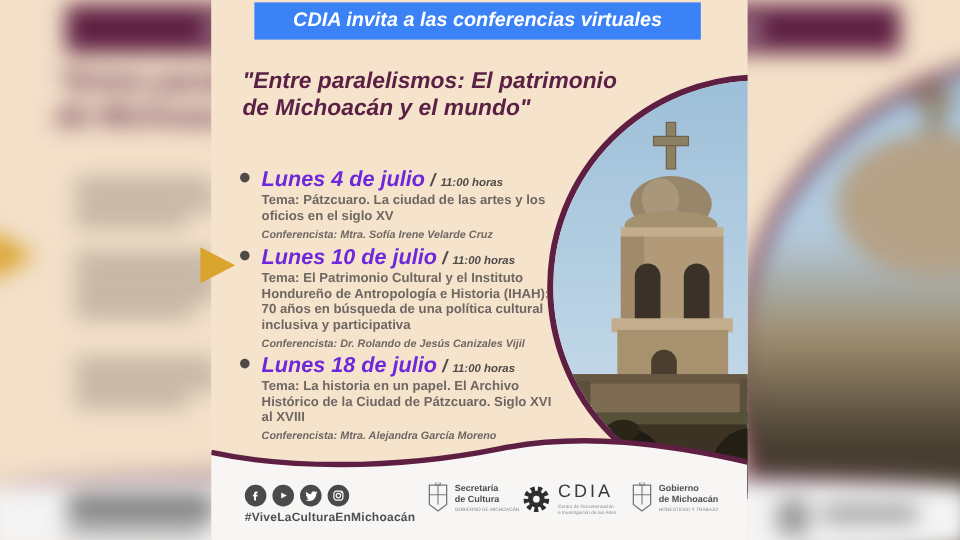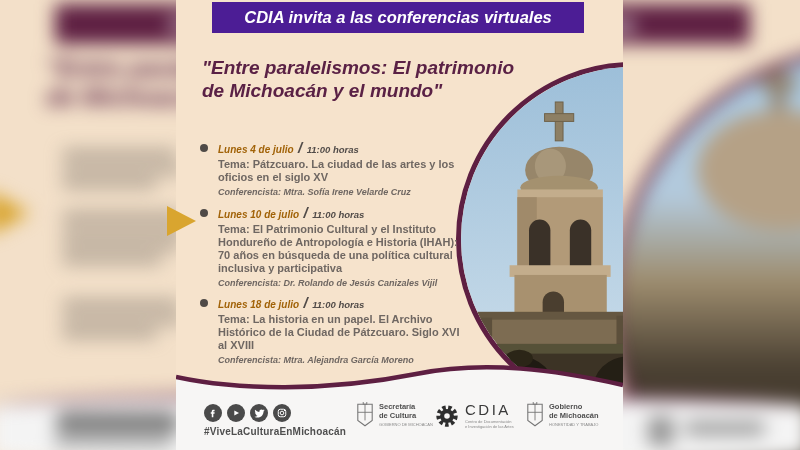--- a/index.html
+++ b/index.html
@@ -22,31 +22,31 @@
     border:7px solid #5e1f42;overflow:hidden;
     background:linear-gradient(180deg,#a9c7dd 0%,#b3cadd 28%,#9d8c6e 45%,#4a4032 62%,#332b20 88%);}
   .bg-dome{position:absolute;left:80px;top:58px;width:170px;height:120px;border-radius:50%;background:#b5a186;}
   .bg-cross{position:absolute;left:155px;top:12px;width:13px;height:58px;background:#8f7c64;}
   .bg-cross:after{content:"";position:absolute;left:-12px;top:14px;width:37px;height:11px;background:#8f7c64;}
   .bg-footer{position:absolute;left:-10px;top:393px;width:820px;height:70px;background:#f4f4f4;
     border-top:5px solid #5e1f42;border-radius:45%/14px;}
   
   .card{position:absolute;left:176px;top:0;width:447px;height:450px;background:#f6e3cc;
     overflow:hidden;z-index:2;}
-  .banner{position:absolute;left:36px;top:2px;width:372px;height:31px;background:#4c1d95;z-index:4;
+  .banner{position:absolute;left:36px;top:2px;width:372px;height:31px;background:#3b82f6;z-index:4;
     display:flex;align-items:center;justify-content:center;}
   .banner span{color:#ffffff;font-size:16.5px;font-weight:bold;font-style:italic;white-space:nowrap;}
   .photo-circle{position:absolute;left:280px;top:62px;width:354px;height:354px;border-radius:50%;
     border:5px solid #5e1f42;overflow:hidden;z-index:2;box-sizing:border-box;}
   .title{position:absolute;left:26px;top:56px;color:#5a2145;z-index:3;
     font-size:19px;font-weight:bold;font-style:italic;line-height:23px;white-space:nowrap;}
   .event{position:absolute;left:26px;width:272px;z-index:3;color:#514b48;}
   .event .bullet{position:absolute;left:-2px;top:5px;width:8px;height:8px;border-radius:50%;background:#4f4a47;}
   .event .date-row{margin-left:16px;font-weight:bold;font-style:italic;white-space:nowrap;}
-  .event .date{font-size:10px;color:#a16207;}
+  .event .date{font-size:18px;color:#6d28d9;}
   .event .slash{font-size:15px;color:#514b48;}
   .event .time{font-size:9.5px;color:#514b48;}
   .event .tema{margin-left:16px;margin-top:1px;max-width:250px;font-size:11px;font-weight:bold;
     line-height:13px;color:#6f6762;}
   .event .speaker{margin-left:16px;margin-top:3px;max-width:250px;font-size:9px;font-weight:bold;
     font-style:italic;color:#6f6762;}
   .ev1{top:139px;} .ev2{top:204px;} .ev3{top:294px;}
   .arrow{position:absolute;left:167px;top:206px;width:0;height:0;z-index:7;
     border-left:29px solid #d9a52f;border-top:15px solid transparent;border-bottom:15px solid transparent;}
   .wave{position:absolute;left:0;top:358px;width:447px;height:92px;z-index:5;}

